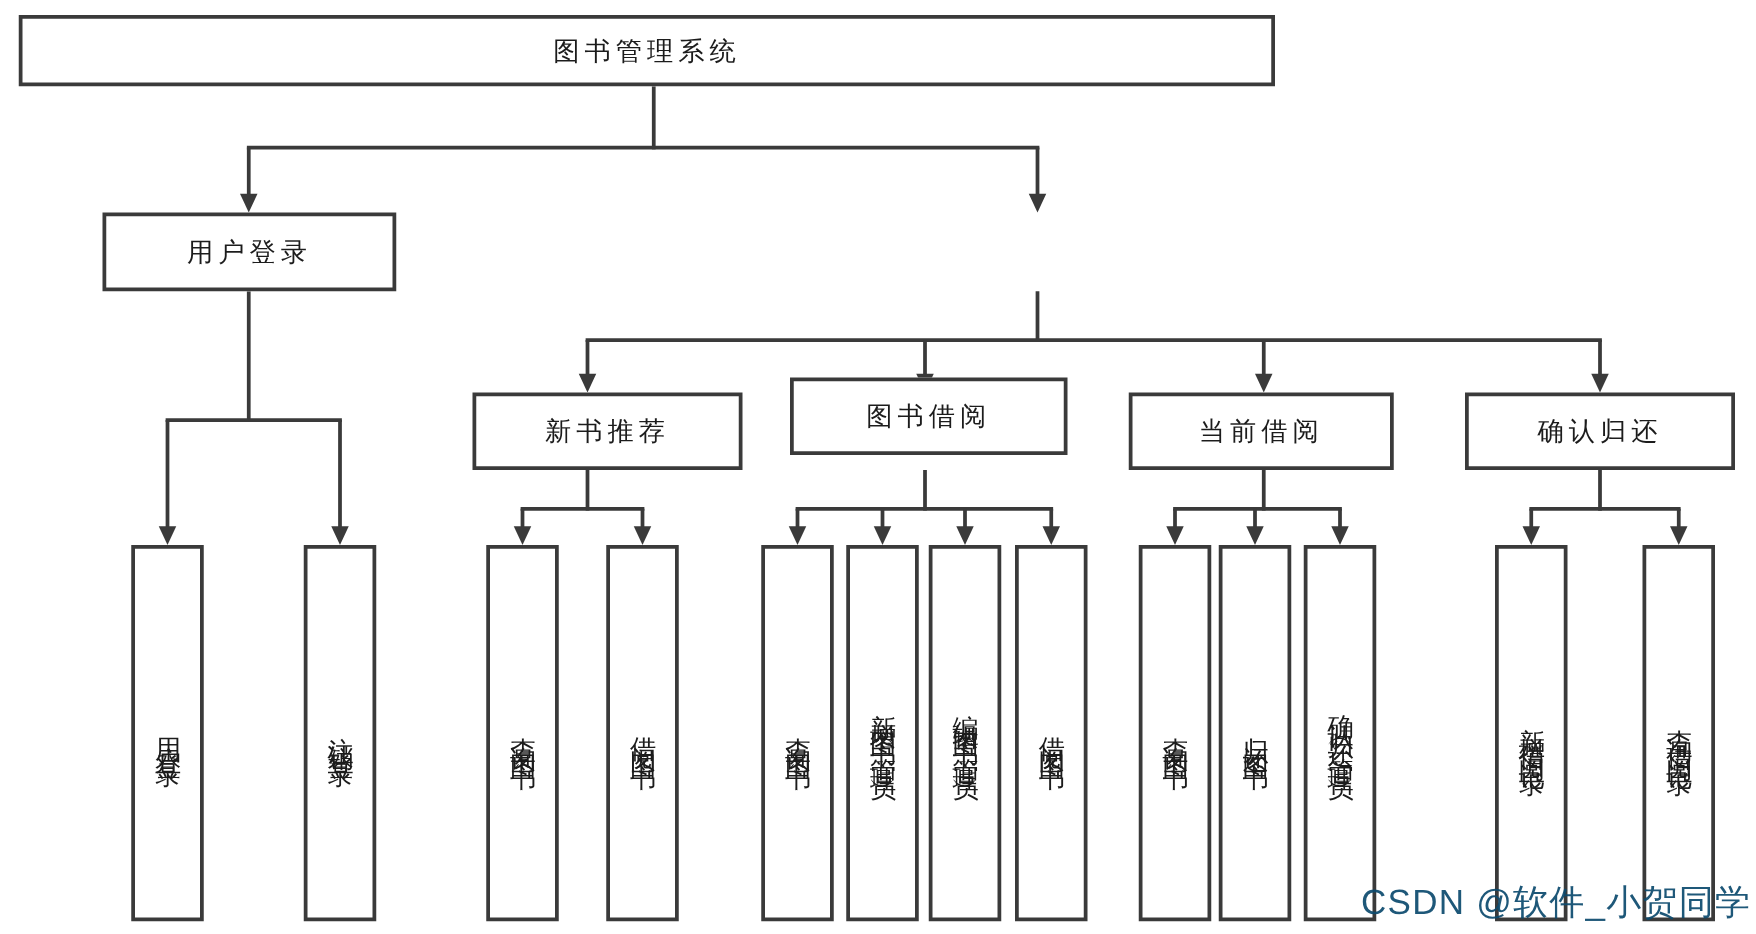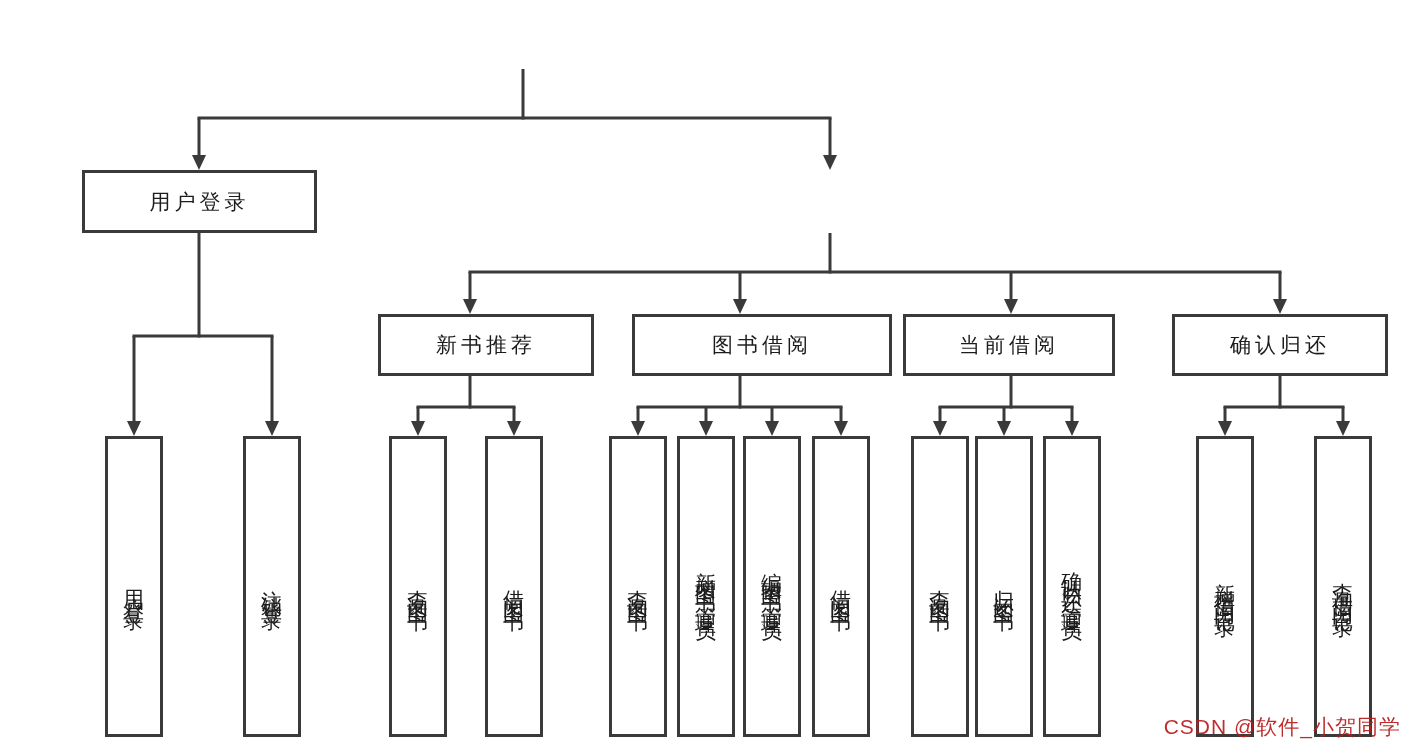--- a/index.html
+++ b/index.html
@@ -40,23 +40,23 @@
     letter-spacing: 7px;
     line-height: 1;
     width: 58px;
     top: 436px;
     height: 301px;
   }
   .watermark {
     position: absolute;
     right: 4px;
     bottom: 6px;
-    font-size: 21px;
+    font-size: 28px;
     letter-spacing: 1px;
-    color: #b91c1c;
+    color: #0c4a6e;
     opacity: 0.92;
     z-index: 5;
     white-space: nowrap;
   }
 </style>
 </head>
 <body>
 
 <div class="canvas">
 
@@ -131,25 +131,26 @@
         <line x1="1280" y1="376" x2="1280" y2="408.5"></line>
         <line x1="1223.5" y1="407" x2="1344.5" y2="407"></line>
         <line x1="1225" y1="407" x2="1225" y2="424"></line>
         <polygon points="1218,421 1232,421 1225,436" stroke="none"></polygon>
         <line x1="1343" y1="407" x2="1343" y2="424"></line>
         <polygon points="1336,421 1350,421 1343,436" stroke="none"></polygon>
       </g>
     </g>
   </svg>
 
+  <div class="box hbox" style="left:15px; top:12px; width:1005px; height:57px;">图书管理系统</div>
 
   <div class="box hbox" style="left:82px; top:170px; width:235px; height:63px;">用户登录</div>
 
   <div class="box hbox" style="left:378px; top:314px; width:216px; height:62px;">新书推荐</div>
-  <div class="box hbox" style="left:632px; top:314px; width:260px; height:62px;">图书借阅</div>
+  <div class="box hbox" style="left:632px; top:302px; width:222px; height:62px;">图书借阅</div>
   <div class="box hbox" style="left:903px; top:314px; width:212px; height:62px;">当前借阅</div>
   <div class="box hbox" style="left:1172px; top:314px; width:216px; height:62px;">确认归还</div>
 
   <div class="box vbox" style="left:105px;">用户登录</div>
   <div class="box vbox" style="left:243px;">注销登录</div>
 
   <div class="box vbox" style="left:389px;">查询图书</div>
   <div class="box vbox" style="left:485px;">借阅图书</div>
 
   <div class="box vbox" style="left:609px;">查询图书</div>

